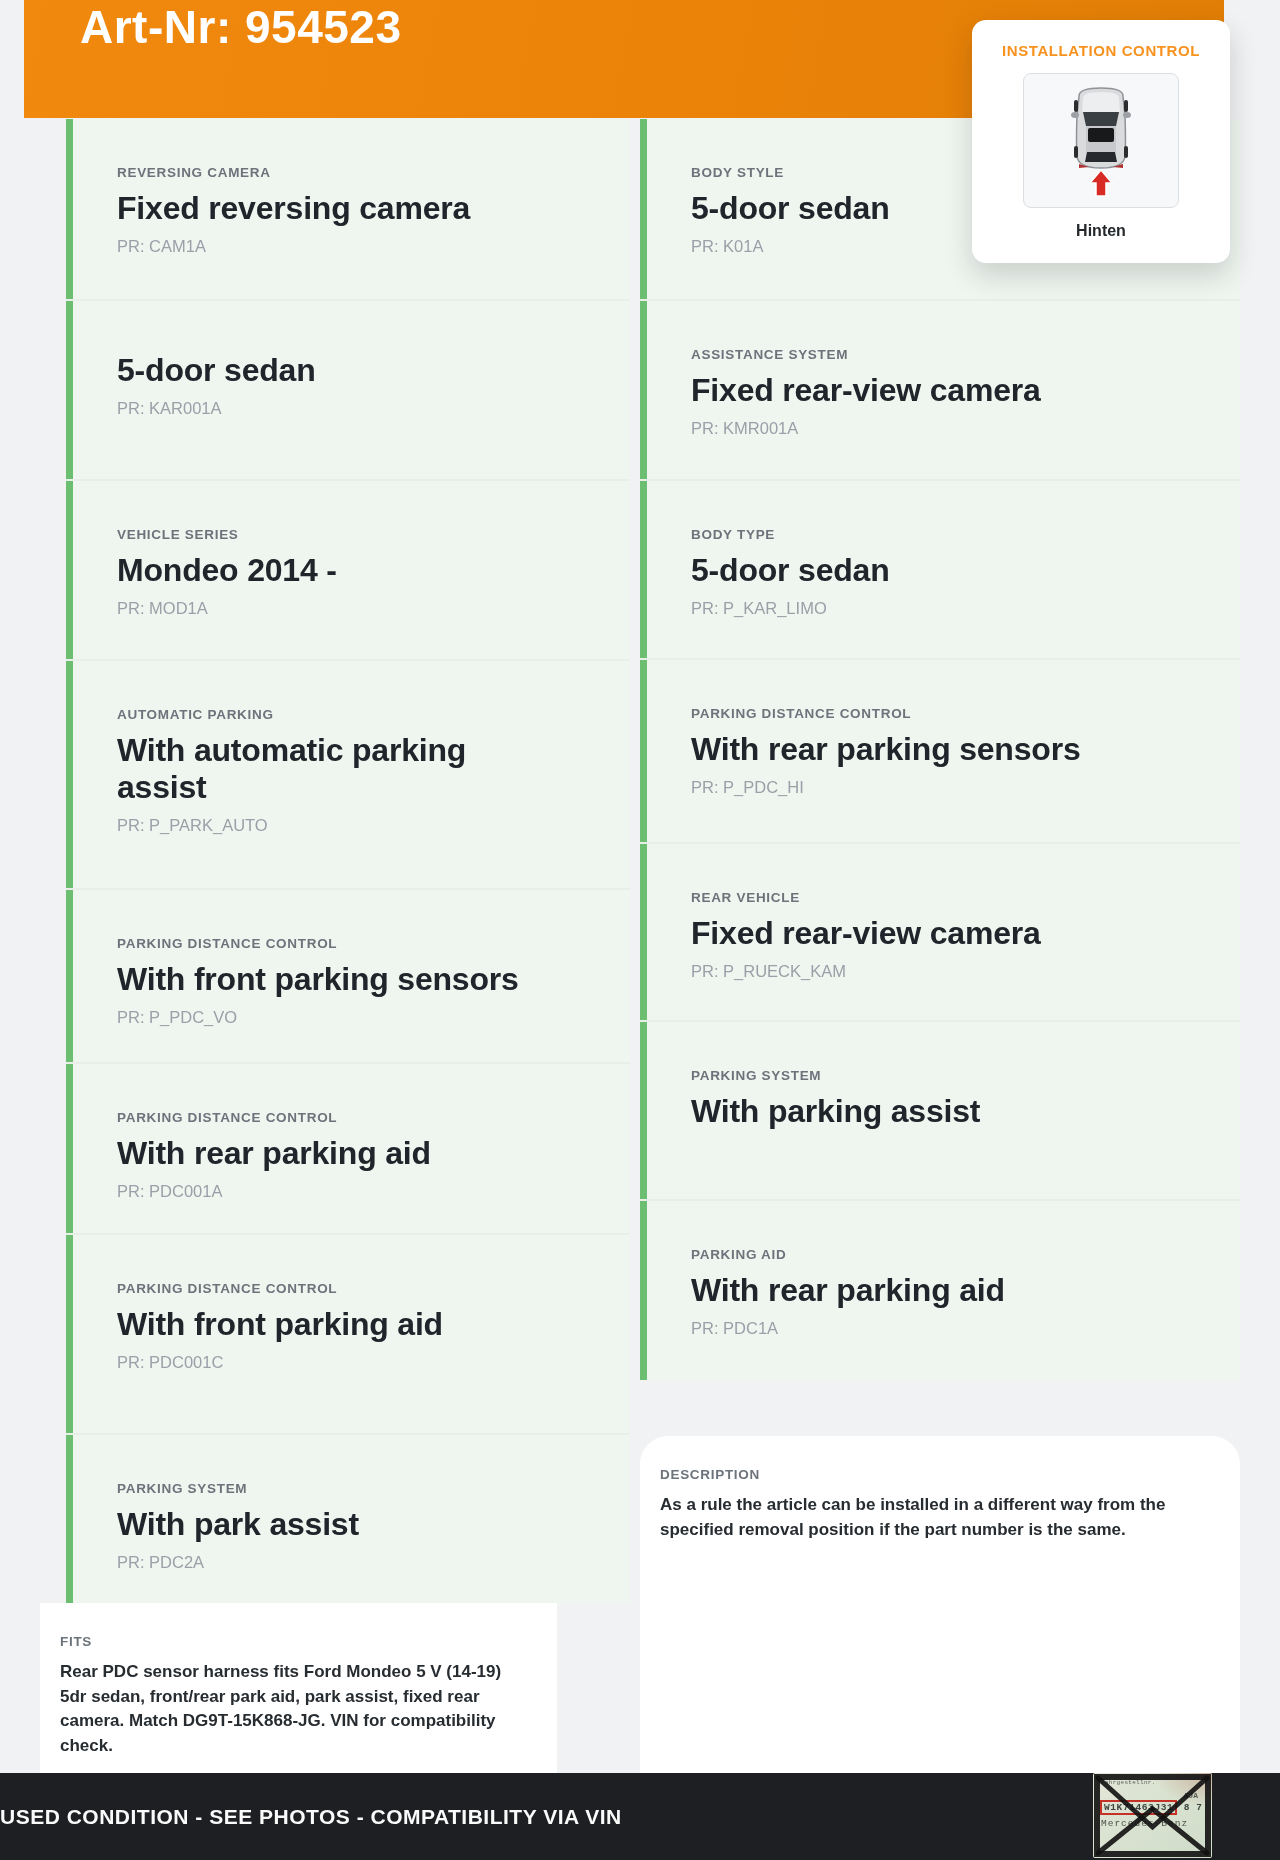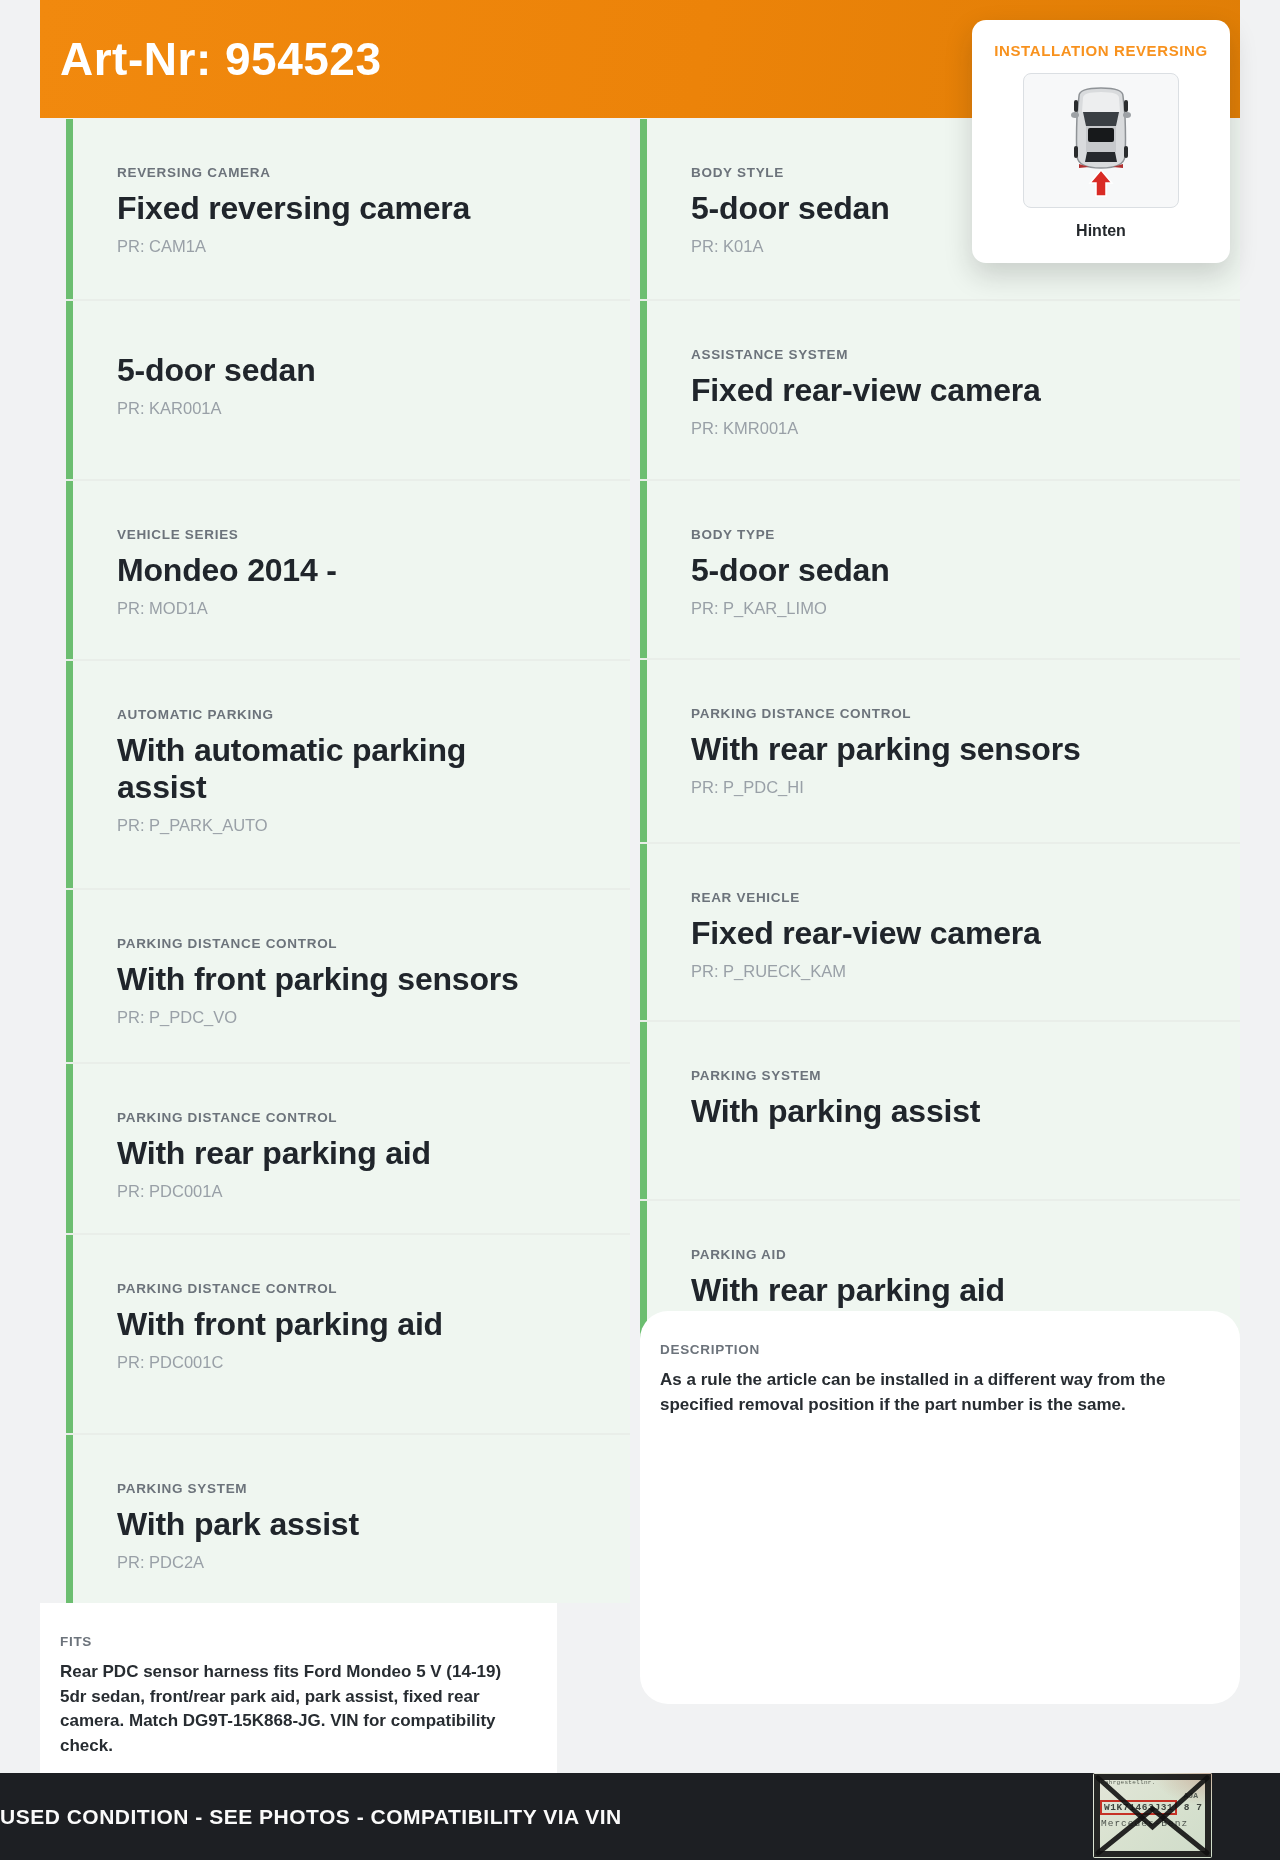--- a/index.html
+++ b/index.html
@@ -1,23 +1,23 @@
 <!DOCTYPE html>
 <html><head>
 <meta charset="utf-8">
 <style>
   * { margin:0; padding:0; box-sizing:border-box; }
   html,body { background:#e9eaec; }
   body { font-family:"Liberation Sans", sans-serif; }
   #page { position:relative; width:1280px; height:1860px; background:#F1F2F3; margin:0 auto; overflow:hidden; }
 
   
-  #header { position:absolute; left:40px; top:0; width:1200px; height:118px;
+  #header { position:absolute; left:24px; top:0; width:1200px; height:118px;
             background:linear-gradient(100deg,#F1890E 0%, #EC8309 55%, #E07E06 100%);
-            display:flex; align-items:center; padding-left:20px; }
+            display:flex; padding-left:56px; }
   #header h1 { color:#ffffff; font-size:46px; font-weight:800; letter-spacing:.5px; }
 
   
   #install-card { position:absolute; left:972px; top:20px; width:258px; height:243px; background:#ffffff;
                   border-radius:14px; box-shadow:0 12px 28px rgba(30,30,30,.18); text-align:center; z-index:5; }
   #install-card .ic-label { margin-top:22px; font-size:15px; font-weight:800; letter-spacing:.6px; color:#F8921E; }
   #install-box { margin:14px auto 0; width:156px; height:135px; background:#F7F8F9; border:1px solid #DBDFE3;
                  border-radius:8px; display:flex; flex-direction:column; align-items:center; justify-content:center; }
   #install-caption { margin-top:14px; font-size:16px; font-weight:700; color:#24282C; }
 
@@ -29,21 +29,21 @@
   .gcard + .gcard { border-top:2px solid #E9EEE9; }
   .gcard::before { content:""; position:absolute; left:0; top:0; bottom:0; width:7px; background:#6CBE70; }
   .klabel { font-size:13.5px; line-height:20px; font-weight:700; letter-spacing:.7px; color:#6C737B; }
   .ktitle { margin-top:7px; font-size:32px; line-height:37px; font-weight:800; letter-spacing:-.2px;
             color:#20252B; max-width:430px; }
   .kpr { margin-top:9px; font-size:16.5px; line-height:20px; color:#99A0A7; }
 
   
   .wcard { position:absolute; background:#ffffff; padding:30px 28px 0 20px; }
   #fits-card { left:40px; top:1603px; width:517px; height:170px; }
-  #desc-card { left:640px; top:1311px; width:600px; height:393px;border-radius:28px; }
+  #desc-card { left:640px; top:1436px; width:600px; height:393px;border-radius:28px; }
   .wlabel { font-size:13.5px; line-height:18px; font-weight:700; letter-spacing:.7px; color:#6C737B; }
   .wtext { margin-top:9px; font-size:17px; line-height:24.5px; font-weight:700; color:#272C31; max-width:510px; }
   #desc-card .wtext { max-width:545px; }
 
   
   #footer { position:absolute; left:0; top:1773px; width:1280px; height:87px; background:#1D1F23;
             display:flex; align-items:center; }
   #footer .ftext { color:#FAFAFA; font-size:21px; font-weight:800; letter-spacing:.5px; }
 
   
@@ -63,21 +63,21 @@
 </head>
 <body>
 
 <div id="page">
 
   <div id="header">
     <h1>Art-Nr: 954523</h1>
   </div>
 
   <div id="install-card">
-    <div class="ic-label">INSTALLATION REVERSING</div>
+    <div class="ic-label">INSTALLATION CONTROL</div>
     <div id="install-box">
       <svg width="120" height="118" viewBox="0 0 120 118">
 
         <path d="M38 14 Q38 6 60 6 Q82 6 82 14 L84 34 Q85 60 84 74 Q83 86 60 86 Q37 86 36 74 Q35 60 36 34 Z" fill="#D9DBDD" stroke="#8F9397" stroke-width="1.5"></path>
         <path d="M42 16 Q42 10 60 10 Q78 10 78 16 L79 30 L41 30 Z" fill="#EDEEEF"></path>
 
         <path d="M42 30 L78 30 L75 44 L45 44 Z" fill="#3A3F44"></path>
 
         <rect x="45" y="44" width="30" height="26" fill="#C7C9CC"></rect>
         <rect x="47" y="46" width="26" height="14" rx="2" fill="#17191B"></rect>

